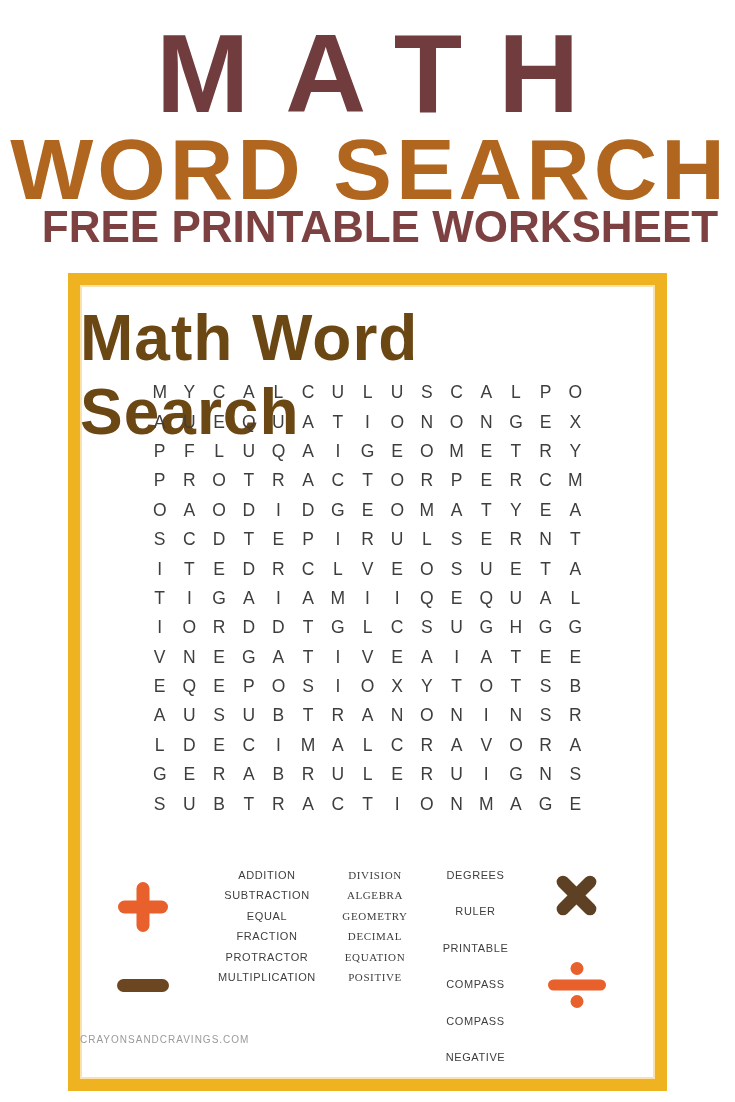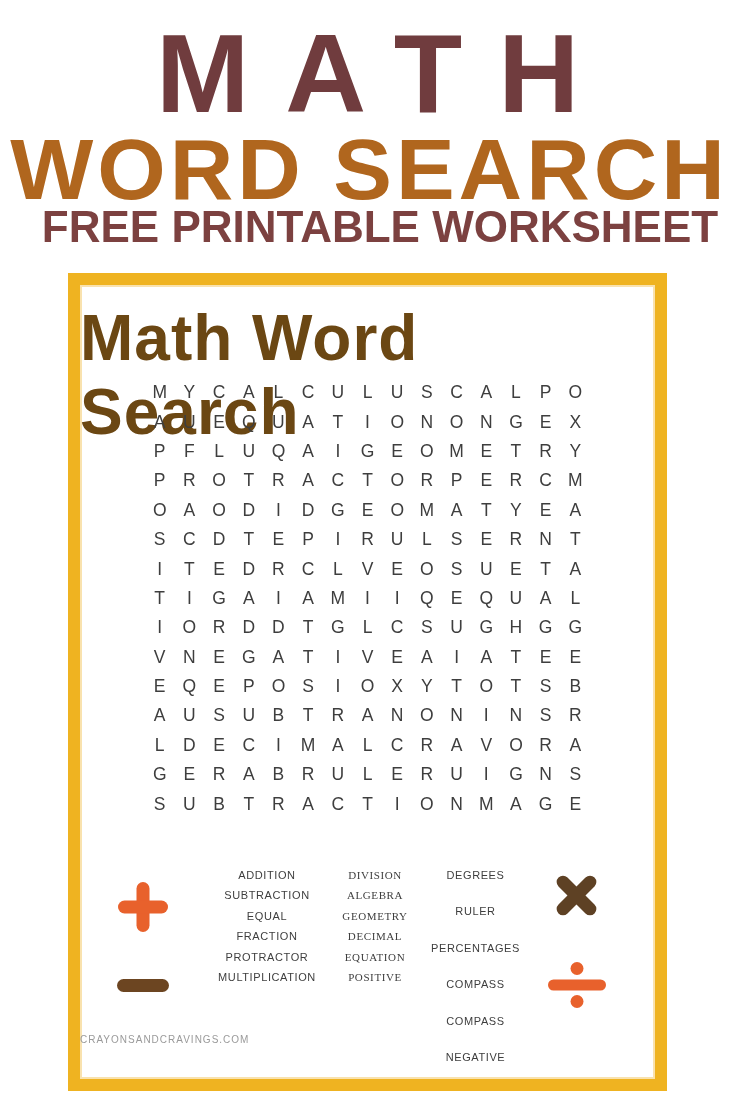--- a/index.html
+++ b/index.html
@@ -354,21 +354,21 @@
           <div class="word">DIVISION</div>
           <div class="word">ALGEBRA</div>
           <div class="word">GEOMETRY</div>
           <div class="word">DECIMAL</div>
           <div class="word">EQUATION</div>
           <div class="word">POSITIVE</div>
         </div>
         <div class="word-col c2">
           <div class="word">DEGREES</div>
           <div class="word">RULER</div>
-          <div class="word">PERCENTAGES</div>
+          <div class="word">PRINTABLE</div>
           <div class="word">COMPASS</div>
           <div class="word">COMPASS</div>
           <div class="word">NEGATIVE</div>
         </div>
       </div>
 
     <div class="sym sym-plus">
       <svg width="52" height="52" viewBox="0 0 52 52">
         <rect x="19.5" y="1" width="13" height="50" rx="6.5" fill="#E8612C"></rect>
         <rect x="1" y="19.5" width="50" height="13" rx="6.5" fill="#E8612C"></rect>

